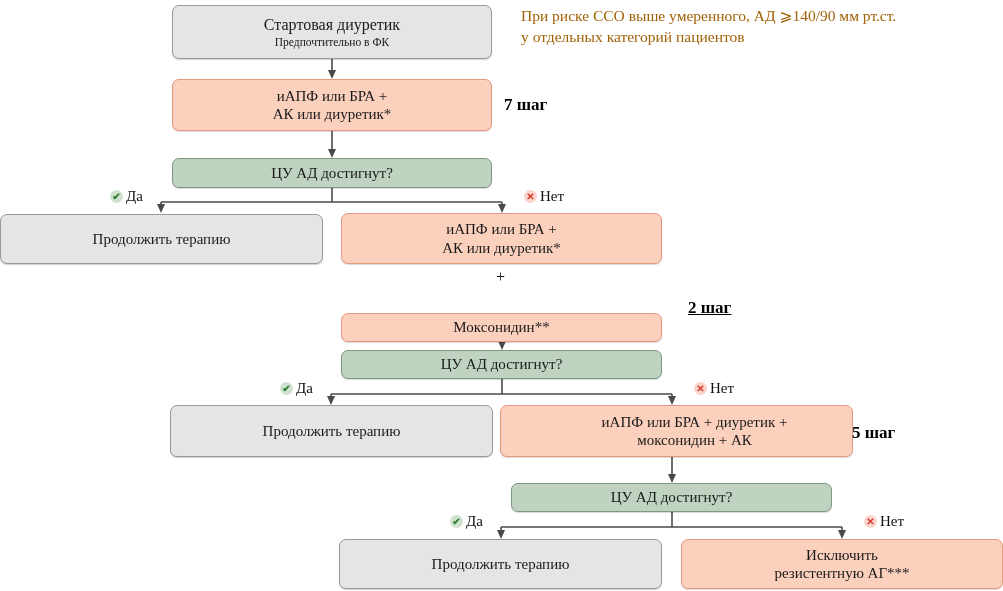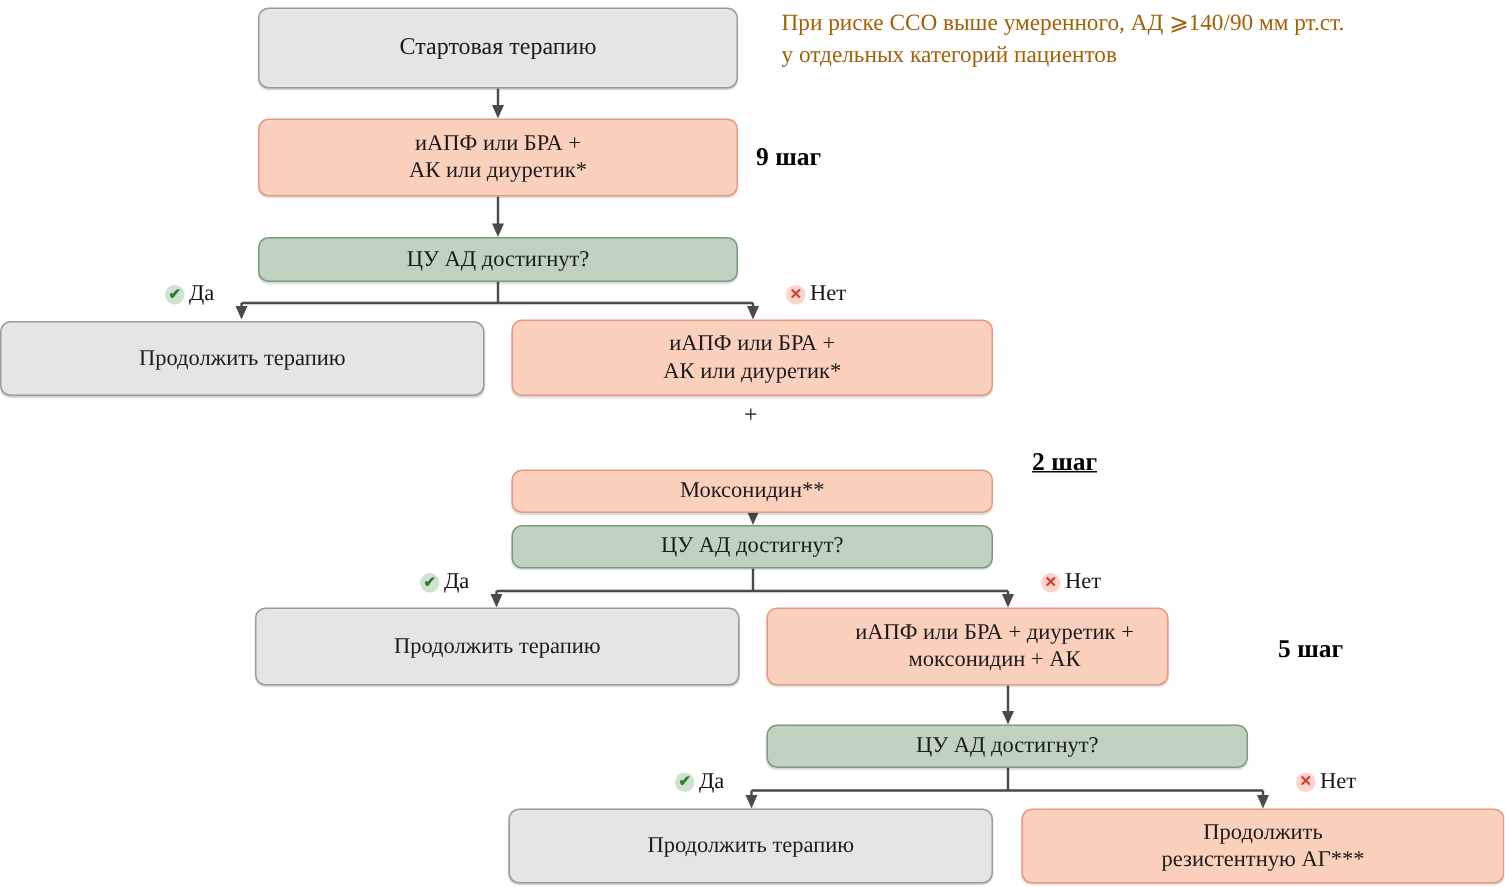--- a/index.html
+++ b/index.html
@@ -80,28 +80,29 @@
     <line x1="501" y1="527" x2="501" y2="531"></line>
     <polygon points="501,539 497,530 505,530"></polygon>
     <line x1="842" y1="527" x2="842" y2="531"></line>
     <polygon points="842,539 838,530 846,530"></polygon>
   </svg>
 
   <div class="note" style="left:521px;top:6px;width:470px;">При риске ССО выше умеренного, АД ⩾140/90 мм рт.ст.
 у отдельных категорий пациентов</div>
 
   <div class="node n-gray" style="left:172px;top:5px;width:320px;height:54px;flex-direction:column;gap:1px;">
-    <span class="txt f16">Стартовая терапию</span>
+    <span class="txt f16">Стартовая диуретик</span>
+    <span class="txt f11">Предпочтительно в ФК</span>
   </div>
 
   <div class="node n-pink" style="left:172px;top:79px;width:320px;height:52px;">
     <span class="txt f15">иАПФ или БРА +
 АК или диуретик*</span>
   </div>
-  <div class="step-label" style="left:504px;top:95px;">9 шаг</div>
+  <div class="step-label" style="left:504px;top:95px;">7 шаг</div>
 
   <div class="node n-green" style="left:172px;top:158px;width:320px;height:30px;">
     <span class="txt f15">ЦУ АД достигнут?</span>
   </div>
 
   <div class="branch-label" style="left:110px;top:188px;">
     <span class="badge badge-yes">✔</span>
     <span>Да</span>
   </div>
   <div class="branch-label" style="left:524px;top:188px;">
@@ -135,21 +136,21 @@
   </div>
   <div class="branch-label" style="left:694px;top:380px;">
     <span class="badge badge-no">✕</span>
     <span>Нет</span>
   </div>
 
   <div class="node n-gray" style="left:170px;top:405px;width:323px;height:52px;">
     <span class="txt f15">Продолжить терапию</span>
   </div>
 
-  <div class="node n-pink" style="left:511px;top:405px;width:268px;height:52px;padding-left:36px;">
+  <div class="node n-pink" style="left:500px;top:405px;width:353px;height:52px;padding-left:36px;">
     <span class="txt f15">иАПФ или БРА + диуретик +
 моксонидин + АК</span>
   </div>
   <div class="step-label" style="left:852px;top:423px;">5 шаг</div>
 
   <div class="node n-green" style="left:511px;top:483px;width:321px;height:29px;">
     <span class="txt f15">ЦУ АД достигнут?</span>
   </div>
 
   <div class="branch-label" style="left:450px;top:513px;">
@@ -159,17 +160,17 @@
   <div class="branch-label" style="left:864px;top:513px;">
     <span class="badge badge-no">✕</span>
     <span>Нет</span>
   </div>
 
   <div class="node n-gray" style="left:339px;top:539px;width:323px;height:50px;">
     <span class="txt f15">Продолжить терапию</span>
   </div>
 
   <div class="node n-pink" style="left:681px;top:539px;width:322px;height:50px;">
-    <span class="txt f15">Продолжить
+    <span class="txt f15">Исключить
 резистентную АГ***</span>
   </div>
 
 </div>
 
 </body></html>

